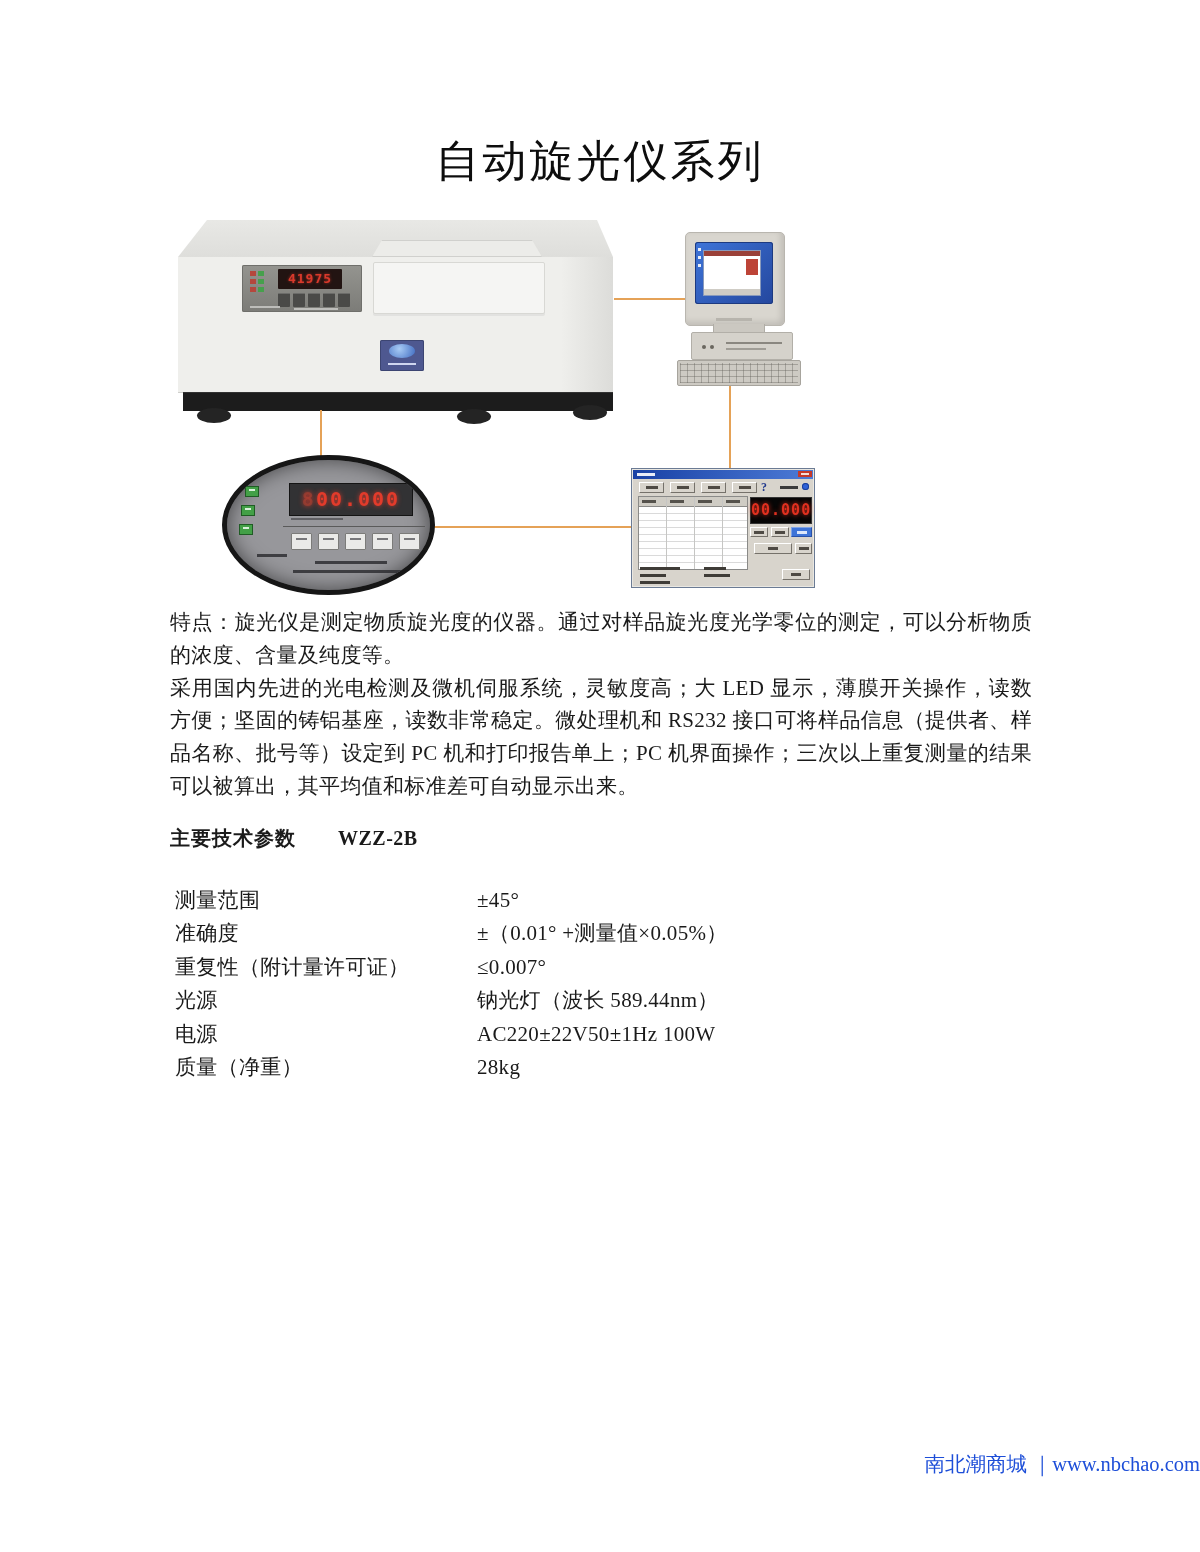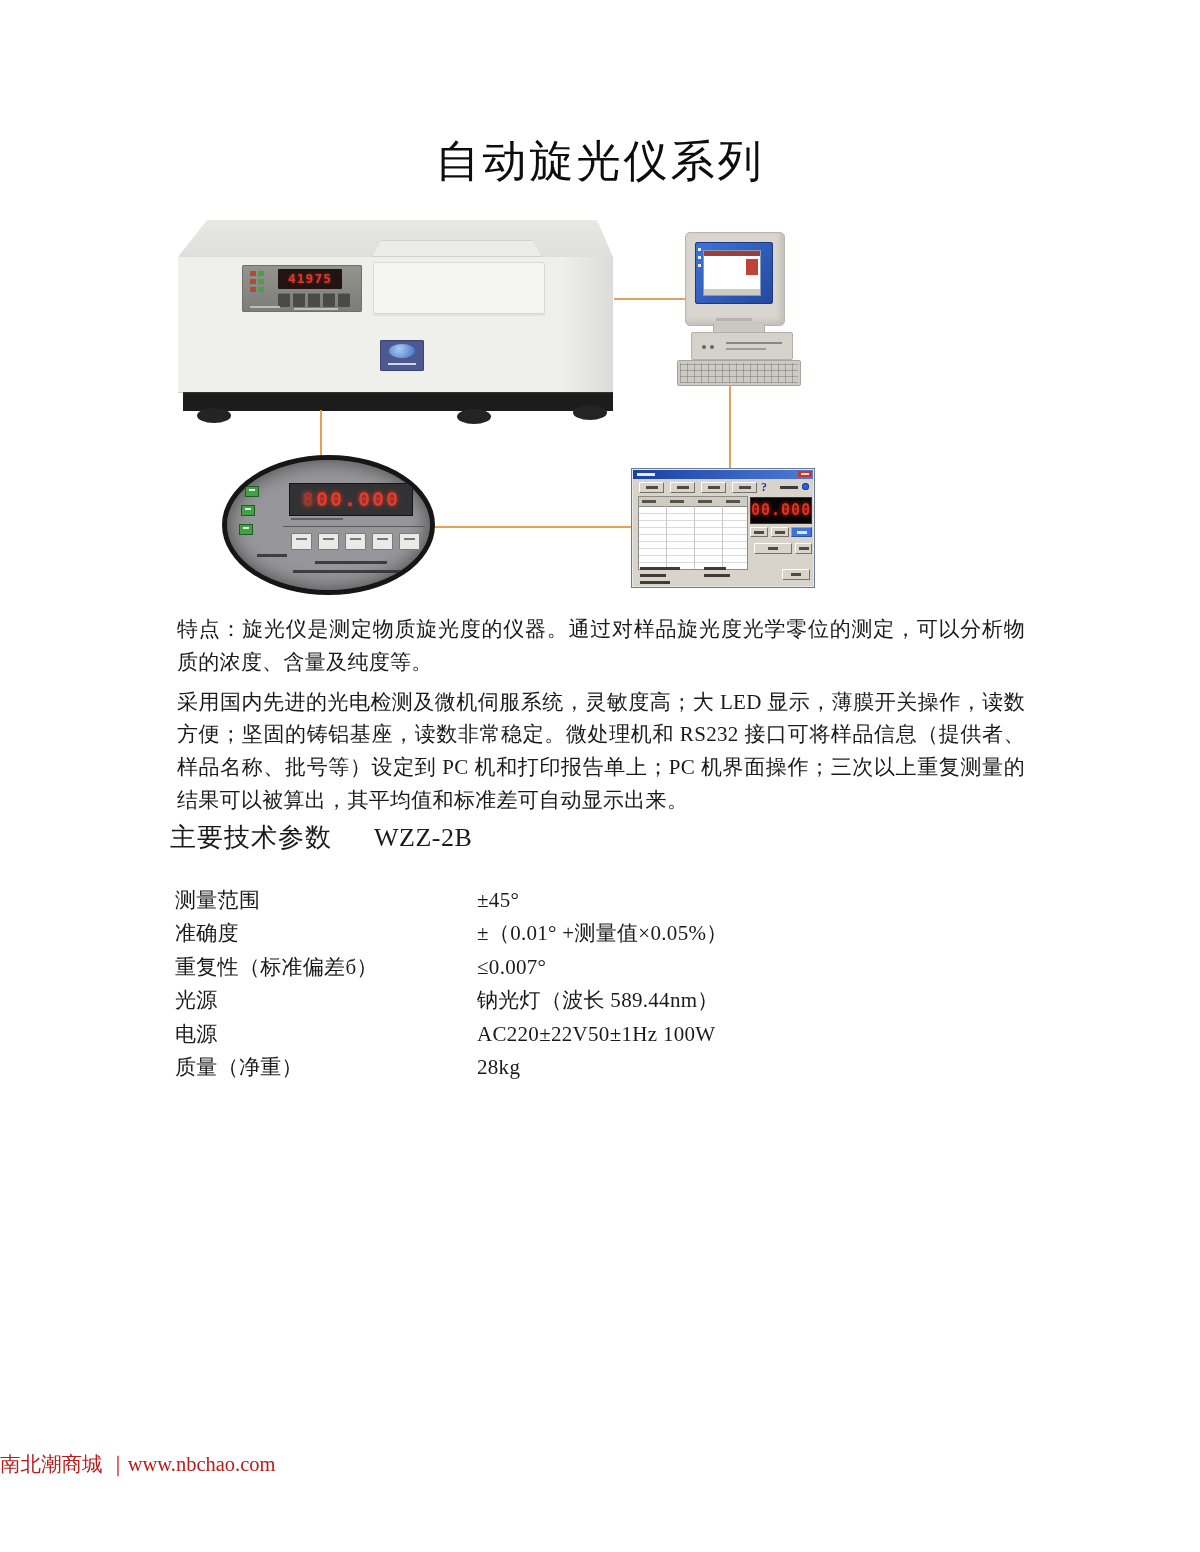--- a/index.html
+++ b/index.html
@@ -4,29 +4,29 @@
 <style>
   html,body{margin:0;padding:0;background:#ffffff;}
   .page{position:relative;width:1200px;height:1552px;background:#ffffff;overflow:hidden;
         font-family:"Liberation Serif","DejaVu Serif",serif;color:#1a1a1a;}
 
   
   .doc-title{position:absolute;left:0;top:134px;width:1200px;text-align:center;
              font-size:44px;line-height:56px;letter-spacing:3px;color:#0d0d0d;}
   .intro{position:absolute;left:170px;top:606px;width:862px;font-size:21px;
          line-height:32.8px;text-align:justify;letter-spacing:.3px;}
-  .intro p{margin:7px;}
-  .section-head{position:absolute;left:170px;top:820px;font-size:26px;line-height:36px;letter-spacing:1px;}
+  .intro p{margin:0;}
+  .section-head{position:absolute;left:170px;top:820px;font-size:20px;line-height:36px;letter-spacing:1px;font-weight:bold;}
   .section-head .model{margin-left:42px;letter-spacing:.5px;}
   .specs{position:absolute;left:175px;top:884px;width:880px;font-size:21px;}
   .spec-row{height:33.4px;line-height:33.4px;white-space:nowrap;}
   .spec-label{display:inline-block;width:302px;letter-spacing:.3px;}
   .spec-value{display:inline-block;letter-spacing:.3px;}
-  .footer{position:absolute;left:0;top:1450px;width:1200px;text-align:left;
-          font-size:20.5px;line-height:28px;color:#b91c1c;}
+  .footer{position:absolute;left:0;top:1450px;width:1200px;text-align:right;
+          font-size:20.5px;line-height:28px;color:#1d4ed8;}
 
   
   .connector{position:absolute;background:#E5A257;}
   .c1{left:614px;top:298px;width:76px;height:2px;}
   .c2{left:320px;top:410px;width:2px;height:47px;}
   .c3{left:433px;top:526px;width:198px;height:2px;}
   .c4{left:729px;top:384px;width:2px;height:84px;}
 
   
   .instrument{position:absolute;left:175px;top:220px;width:445px;height:205px;}
@@ -322,21 +322,21 @@
     <p>采用国内先进的光电检测及微机伺服系统，灵敏度高；大 LED 显示，薄膜开关操作，读数方便；坚固的铸铝基座，读数非常稳定。微处理机和 RS232 接口可将样品信息（提供者、样品名称、批号等）设定到 PC 机和打印报告单上；PC 机界面操作；三次以上重复测量的结果可以被算出，其平均值和标准差可自动显示出来。</p>
   </div>
 
   <div class="section-head">
     <span>主要技术参数</span><span class="model">WZZ-2B</span>
   </div>
 
   <div class="specs">
     <div class="spec-row"><span class="spec-label">测量范围</span><span class="spec-value">±45°</span></div>
     <div class="spec-row"><span class="spec-label">准确度</span><span class="spec-value">±（0.01° +测量值×0.05%）</span></div>
-    <div class="spec-row"><span class="spec-label">重复性（标准偏差б）</span><span class="spec-value">≤0.007°</span></div>
+    <div class="spec-row"><span class="spec-label">重复性（附计量许可证）</span><span class="spec-value">≤0.007°</span></div>
     <div class="spec-row"><span class="spec-label">光源</span><span class="spec-value">钠光灯（波长 589.44nm）</span></div>
     <div class="spec-row"><span class="spec-label">电源</span><span class="spec-value">AC220±22V50±1Hz 100W</span></div>
     <div class="spec-row"><span class="spec-label">质量（净重）</span><span class="spec-value">28kg</span></div>
   </div>
 
   <div class="footer">南北潮商城 ｜www.nbchao.com</div>
 
 </div>
 
 </body></html>

